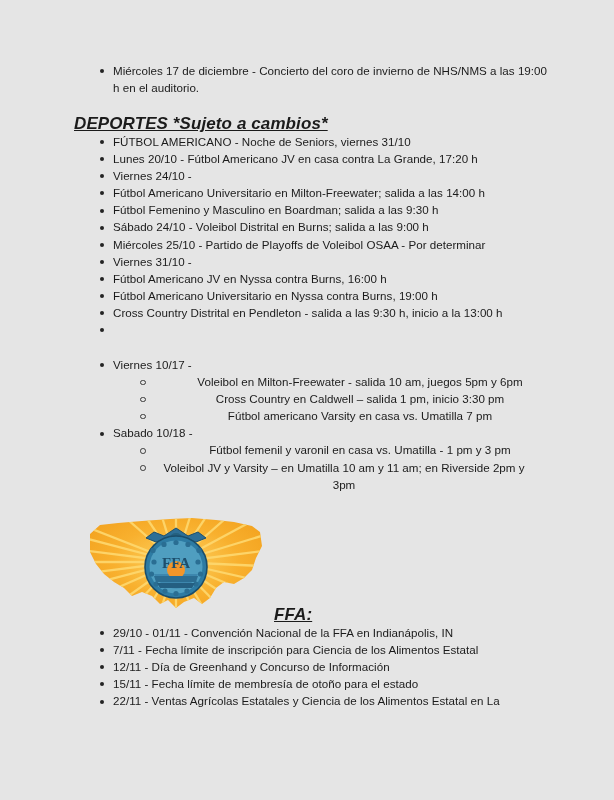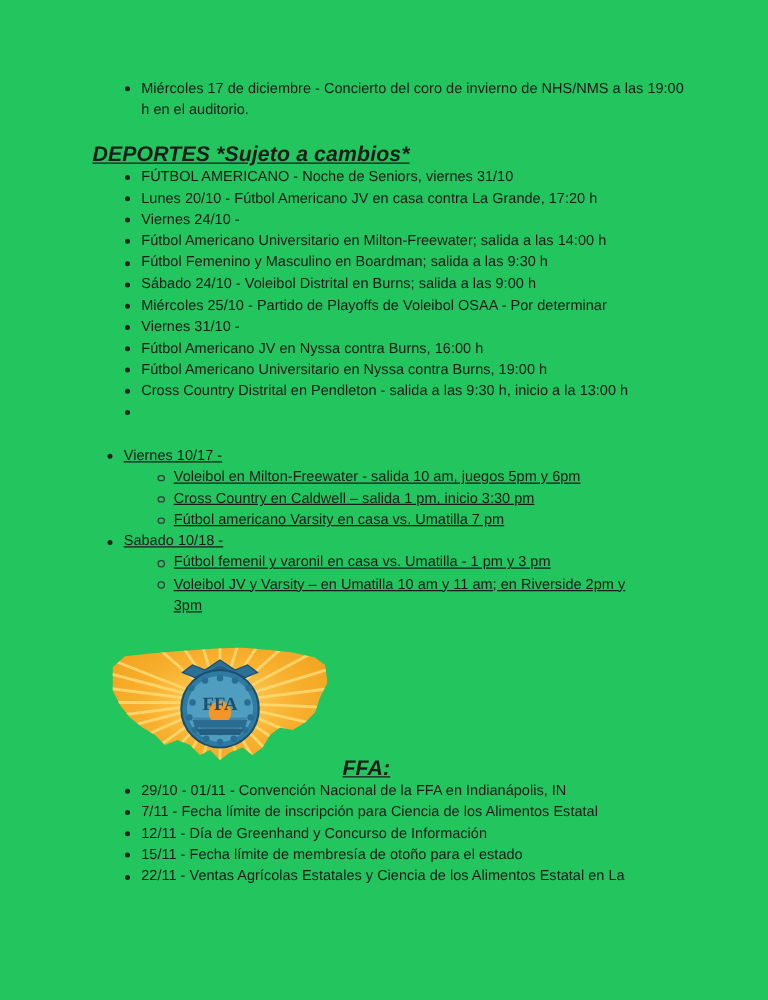--- a/index.html
+++ b/index.html
@@ -12,21 +12,21 @@
     height: 800px;
     font-family: "Liberation Sans", sans-serif;
     color: #1b1b1b;
     position: relative;
     overflow: hidden;
   }
   .page {
     position: relative;
     width: 614px;
     height: 800px;
-    background: #22c55e;
+    background: #e5e5e5;
   }
   
   .blk { position: absolute; }
   .li {
     position: relative;
     padding-left: 16px;
     font-size: 11.6px;
     line-height: 17.1px;
     letter-spacing: 0.02px;
   }
@@ -36,20 +36,21 @@
     left: 3px;
     top: 7.2px;
     width: 4px;
     height: 4px;
     border-radius: 50%;
     background: #232323;
   }
   .li.sub {
     padding-left: 16px;
     margin-left: 40px;
+    text-align: center;
   }
   .li.sub::before {
     background: transparent;
     border: 1px solid #3a3a3a;
     width: 3.6px;
     height: 3.6px;
     left: 3px;
     top: 6.6px;
   }
   .li.empty { min-height: 17.1px; }
@@ -128,21 +129,21 @@
       <span>Fútbol Americano Universitario en Nyssa contra Burns, 19:00 h</span>
     </div>
     <div class="li">
       <span>Cross Country Distrital en Pendleton - salida a las 9:30 h, inicio a la 13:00 h</span>
     </div>
     <div class="li empty">
       <span></span>
     </div>
   </div>
 
-  <div class="blk" style="left:83px; top:356px; width:470px;text-decoration:underline;">
+  <div class="blk" style="left:97px; top:356px; width:470px;">
     <div class="li">
       <span>Viernes 10/17 -</span>
     </div>
     <div class="li sub">
       <span>Voleibol en Milton-Freewater - salida 10 am, juegos 5pm y 6pm</span>
     </div>
     <div class="li sub">
       <span>Cross Country en Caldwell – salida 1 pm, inicio 3:30 pm</span>
     </div>
     <div class="li sub">

